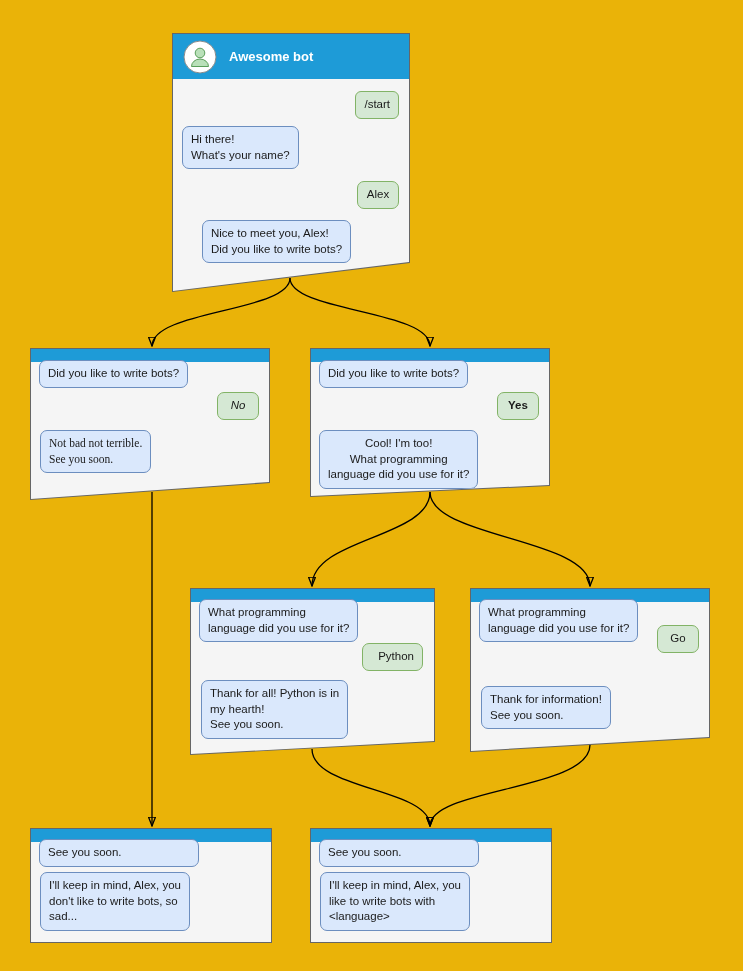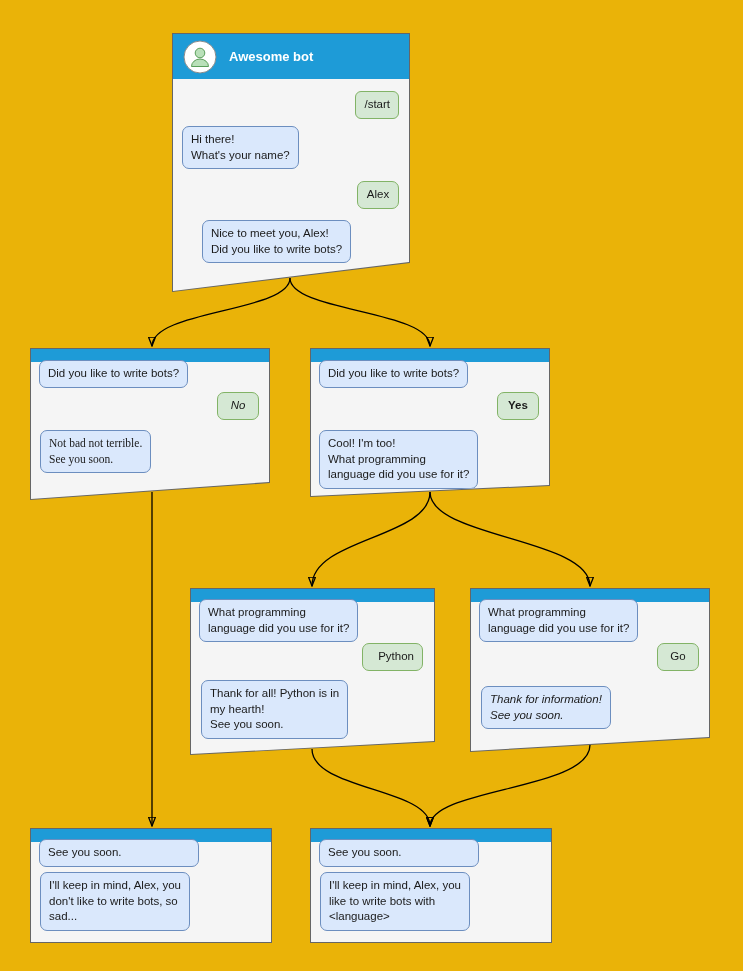--- a/index.html
+++ b/index.html
@@ -94,21 +94,21 @@
       <div class="bubble bot" style="left:9px;top:81px;font-family:Liberation Serif, serif;">Not bad not terrible.
 See you soon.</div>
     </div>
   </div>
 
   <div class="window slanted" style="left:310px;top:348px;width:240px;height:149px;--slant:11px;">
     <div class="window-inner">
       <div class="mini-bar"></div>
       <div class="bubble bot" style="left:8px;top:11px;">Did you like to write bots?</div>
       <div class="bubble user" style="right:10px;top:43px;font-weight:bold;">Yes</div>
-      <div class="bubble bot" style="left:8px;top:81px;">Cool! I'm too!
+      <div class="bubble bot" style="left:8px;top:81px;text-align:center;">Cool! I'm too!
 What programming
 language did you use for it?</div>
     </div>
   </div>
 
   <div class="window slanted" style="left:190px;top:588px;width:245px;height:167px;--slant:13px;">
     <div class="window-inner">
       <div class="mini-bar"></div>
       <div class="bubble bot" style="left:8px;top:10px;">What programming
 language did you use for it?</div>
@@ -117,22 +117,22 @@
 my hearth!
 See you soon.</div>
     </div>
   </div>
 
   <div class="window slanted" style="left:470px;top:588px;width:240px;height:164px;--slant:14px;">
     <div class="window-inner">
       <div class="mini-bar"></div>
       <div class="bubble bot" style="left:8px;top:10px;">What programming
 language did you use for it?</div>
-      <div class="bubble user" style="right:10px;top:54px;">Go</div>
-      <div class="bubble bot" style="left:10px;top:97px;font-style:italic;">Thank for information!
+      <div class="bubble user" style="right:10px;top:36px;">Go</div>
+      <div class="bubble bot" style="left:10px;top:97px;">Thank for information!
 See you soon.</div>
     </div>
   </div>
 
   <div class="window rect" style="left:30px;top:828px;width:240px;height:113px;">
     <div class="window-inner">
       <div class="mini-bar"></div>
       <div class="bubble bot" style="left:8px;top:10px;width:160px;">See you soon.</div>
       <div class="bubble bot" style="left:9px;top:43px;">I'll keep in mind, Alex, you
 don't like to write bots, so

